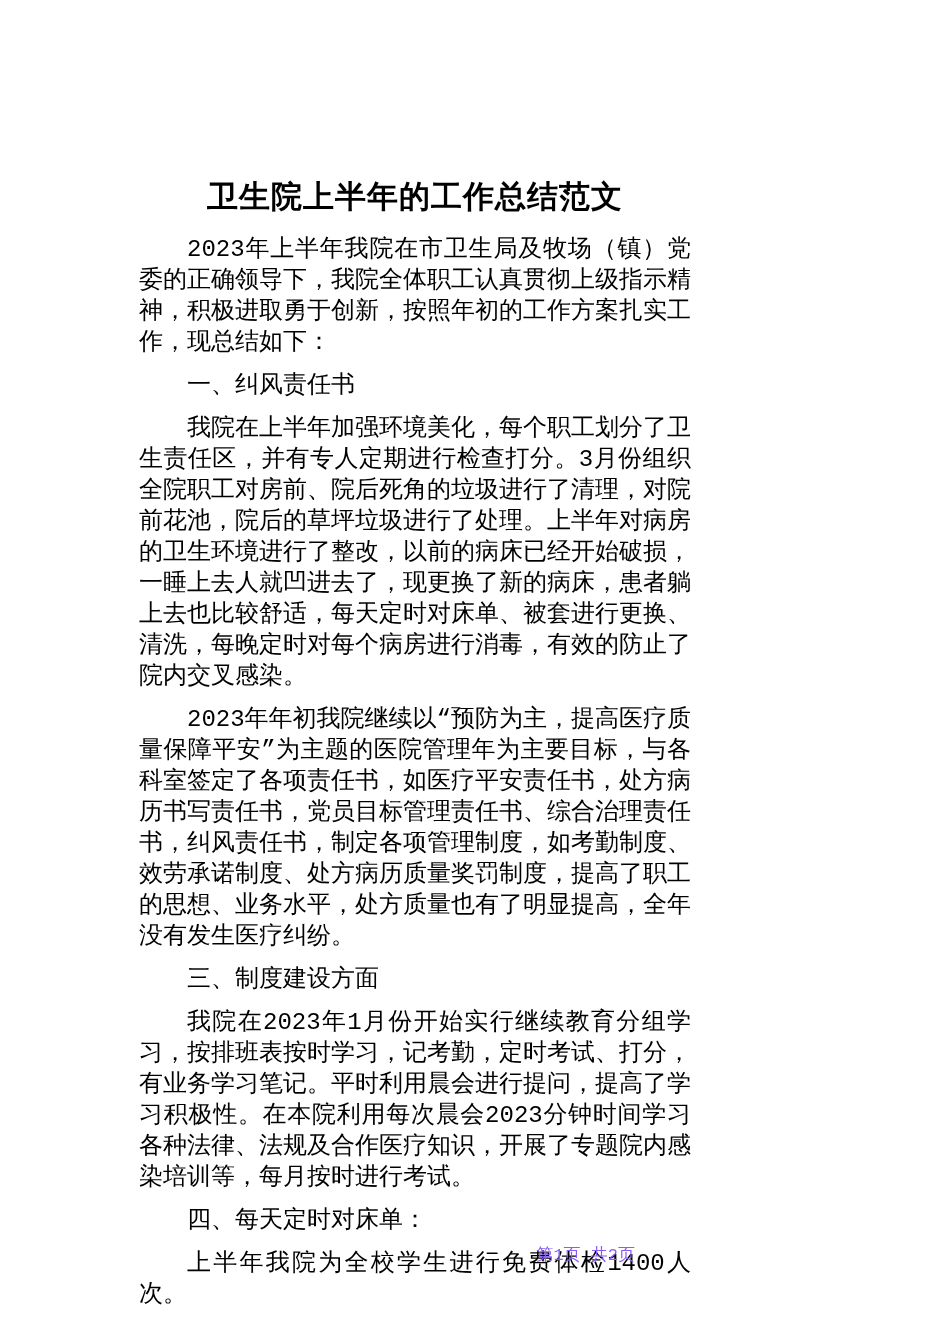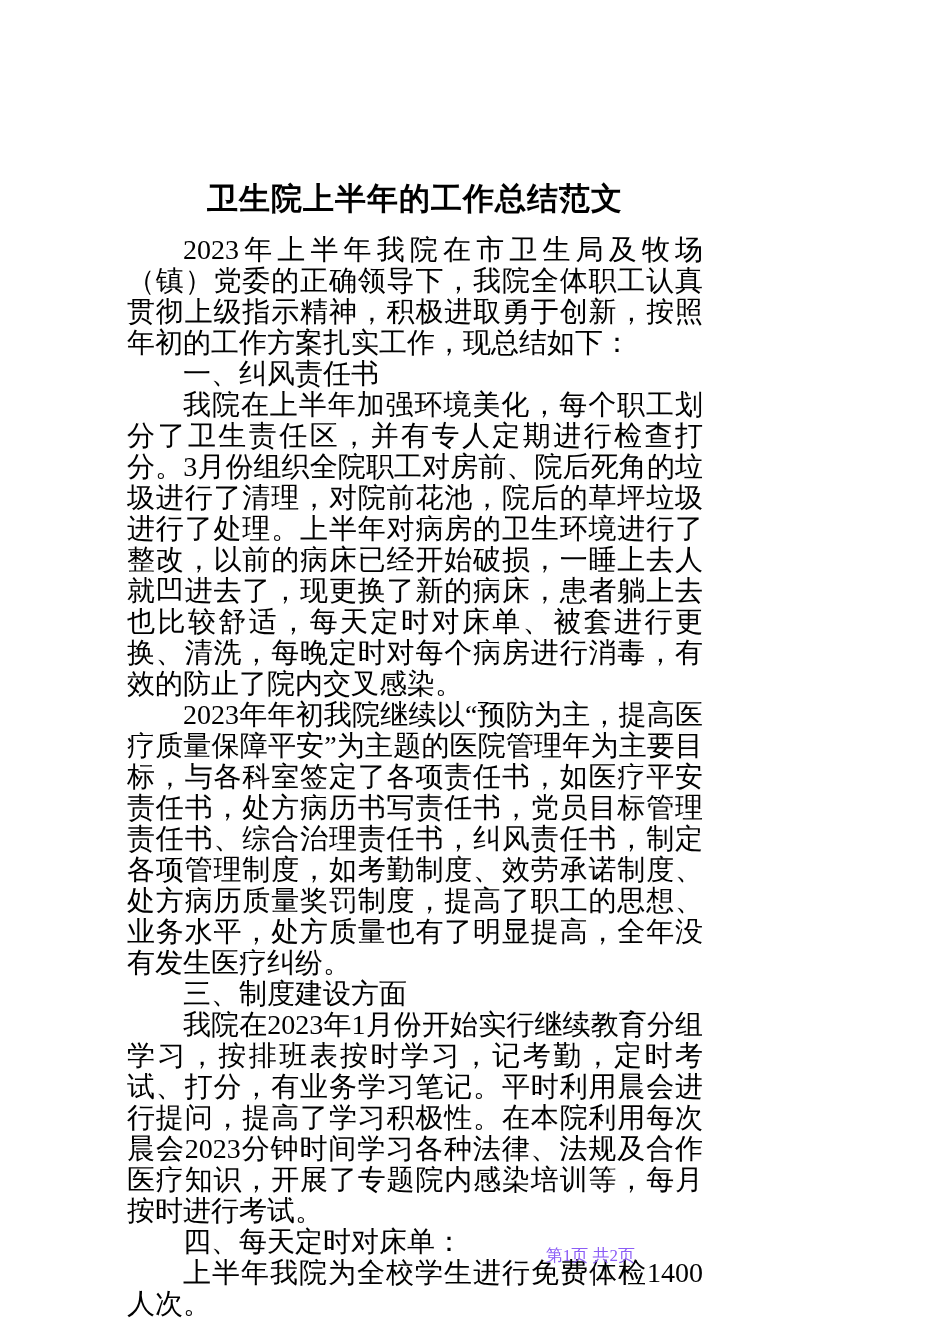--- a/index.html
+++ b/index.html
@@ -7,35 +7,35 @@
     padding: 0;
     background: #ffffff;
   }
   .page {
     position: relative;
     width: 763px;
     height: 1344px;
     background: #ffffff;
     box-sizing: border-box;
     padding: 178px 60px 0 127px;
-    font-family: Liberation Serif, serif;
+    font-family: Liberation Mono, monospace;
     color: #000000;
     overflow: hidden;
   }
   .doc-title {
     margin: 0 0 14px 0;
     font-size: 31px;
     font-weight: bold;
     text-align: center;
     line-height: 42px;
     letter-spacing: 1px;
   }
   .doc-body p {
-    margin: 0;
-    font-size: 28px;
+    margin: 12px;
+    font-size: 24px;
     line-height: 31px;
     text-align: justify;
     text-indent: 2em;
     word-break: break-all;
   }
   .page-footer {
     position: absolute;
     right: 128px;
     bottom: 78px;
     font-size: 17px;

